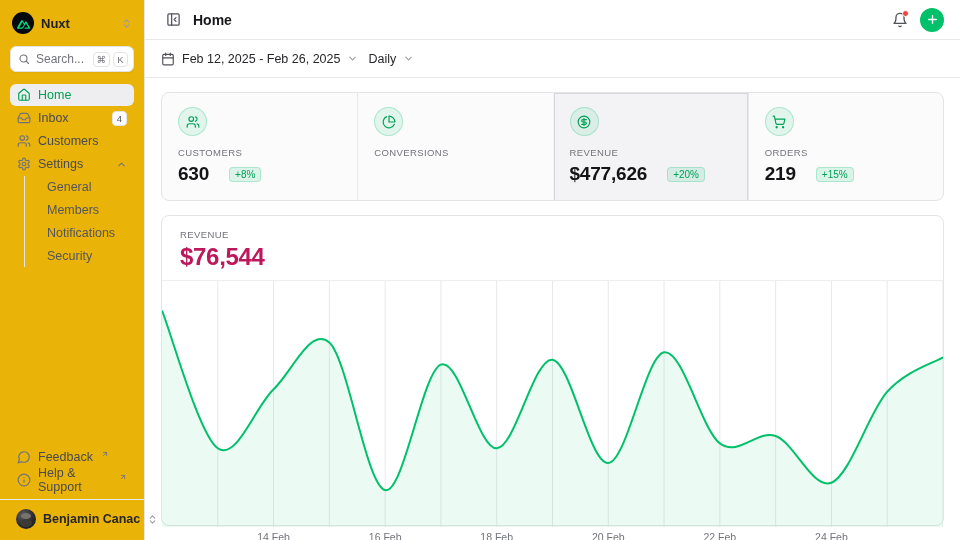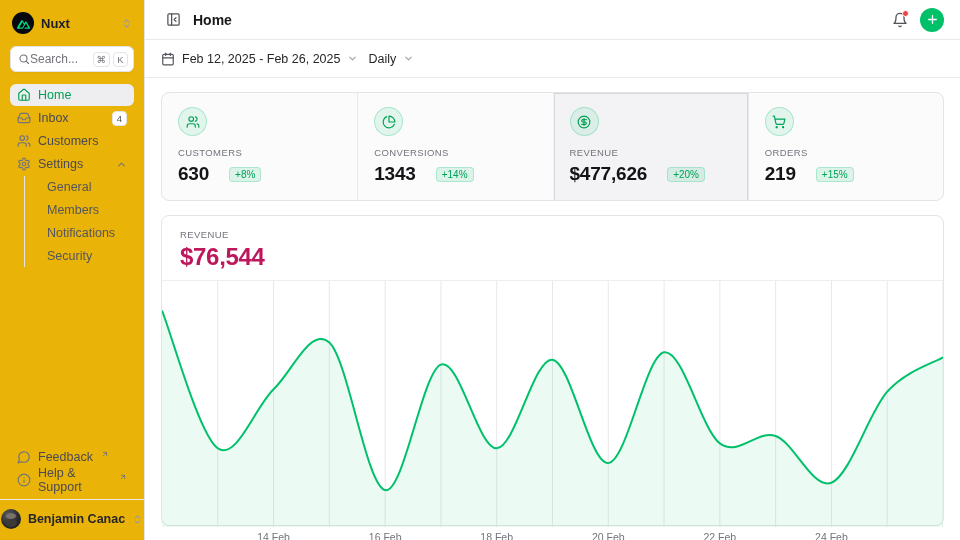--- a/index.html
+++ b/index.html
@@ -8,21 +8,21 @@
   .app { display:flex; width:960px; height:540px; }
 
   
   .sidebar { width:145px; min-width:145px; background:#eab308; border-right:1px solid #e4e4e7;
              display:flex; flex-direction:column; padding:10px 10px 8px; }
   .team-row { display:flex; align-items:center; gap:7px; padding:2px 2px; margin-bottom:10px; cursor:pointer; border-radius:6px; }
   .logo-circle { width:22px; height:22px; border-radius:50%; background:#06080f; display:flex; align-items:center; justify-content:center; flex:none; }
   .team-name { font-size:13px; font-weight:700; color:#1f1f23; flex:1; }
   .sel-icon { color:#9b9ba3; flex:none; }
 
-  .search { display:flex; align-items:center; height:26px; border:1px solid #e4e4e7; background:#fff;
+  .search { display:flex; align-items:center; gap:6px; height:26px; border:1px solid #e4e4e7; background:#fff;
             border-radius:6px; padding:0 5px 0 7px; margin-bottom:12px; box-shadow:0 1px 2px rgba(0,0,0,.04); cursor:text; }
   .search .ph { flex:1; font-size:12px; color:#73737c; }
   .search svg { color:#73737c; flex:none; }
   .kbds { display:flex; gap:3px; }
   kbd { display:inline-flex; align-items:center; justify-content:center; min-width:15px; height:15px; padding:0 3px;
         border:1px solid #e4e4e7; border-radius:4px; background:#fff; font-family:"Liberation Sans",sans-serif;
         font-size:9.5px; color:#73737c; }
 
   .nav { display:flex; flex-direction:column; gap:1px; }
   .nav-item { display:flex; align-items:center; gap:7px; height:22px; padding:0 7px; border-radius:6px;
@@ -34,21 +34,21 @@
   .count-badge { font-size:9.5px; color:#52525b; border:1px solid #e4e4e7; background:#fff; border-radius:4px;
                  padding:0 4px; line-height:13px; }
   .chev { color:#9b9ba3; }
   .subnav { margin-left:14px; border-left:1px solid #e4e4e7; padding-left:20px; display:flex; flex-direction:column; gap:1px; }
   .subnav .nav-item { padding:0 2px; height:22px; color:#55555e; font-weight:400; }
 
   .sb-spacer { flex:1; }
   .sb-footer { display:flex; flex-direction:column; gap:1px; }
   .ext { color:#a3a3ab; margin-left:1px; margin-bottom:6px; }
   .sb-divider { border:none; border-top:1px solid #e9e9ec; margin:8px -10px 6px; }
-  .user-row { display:flex; align-items:center; gap:7px; padding:3px 6px; border-radius:6px; cursor:pointer;justify-content:center; }
+  .user-row { display:flex; align-items:center; gap:7px; padding:3px 6px; border-radius:6px; cursor:pointer; }
   .avatar { width:20px; height:20px; border-radius:50%; flex:none;
             background:radial-gradient(circle at 35% 30%, #5a5a60 0%, #2a2a2e 55%, #141416 100%); position:relative; overflow:hidden; }
   .avatar::after { content:""; position:absolute; left:5px; top:4px; width:10px; height:6px; border-radius:50%;
                    background:#77726b; box-shadow:0 7px 0 1px #3c3a37; }
   .user-name { flex:1; font-size:12.5px; font-weight:600; color:#26262b; white-space:nowrap; }
 
   
   .main { flex:1; display:flex; flex-direction:column; min-width:0; }
   .topbar { height:40px; border-bottom:1px solid #e9e9ec; display:flex; align-items:center; gap:8px; padding:0 16px; }
   .icon-btn { background:none; border:none; display:flex; align-items:center; justify-content:center;
@@ -282,24 +282,20 @@
           </div>
         </div>
         <div class="stat">
           <span class="stat-icon">
             <svg width="14" height="14" viewBox="0 0 24 24" fill="none" stroke="currentColor" stroke-width="2" stroke-linecap="round" stroke-linejoin="round">
                 <path d="M21.21 15.89A10 10 0 1 1 8 2.83"></path>
                 <path d="M22 12A10 10 0 0 0 12 2v10z"></path>
               </svg>
           </span>
           <div class="stat-label">CONVERSIONS</div>
-          <div class="stat-value-row">
-            <span class="stat-value">1343</span>
-            <span class="delta-badge">+14%</span>
-          </div>
         </div>
         <div class="stat selected">
           <span class="stat-icon">
             <svg width="14" height="14" viewBox="0 0 24 24" fill="none" stroke="currentColor" stroke-width="2" stroke-linecap="round" stroke-linejoin="round">
                 <circle cx="12" cy="12" r="10"></circle>
                 <path d="M16 8h-6a2 2 0 1 0 0 4h4a2 2 0 1 1 0 4H8"></path>
                 <path d="M12 18V6"></path>
               </svg>
           </span>
           <div class="stat-label">REVENUE</div>

